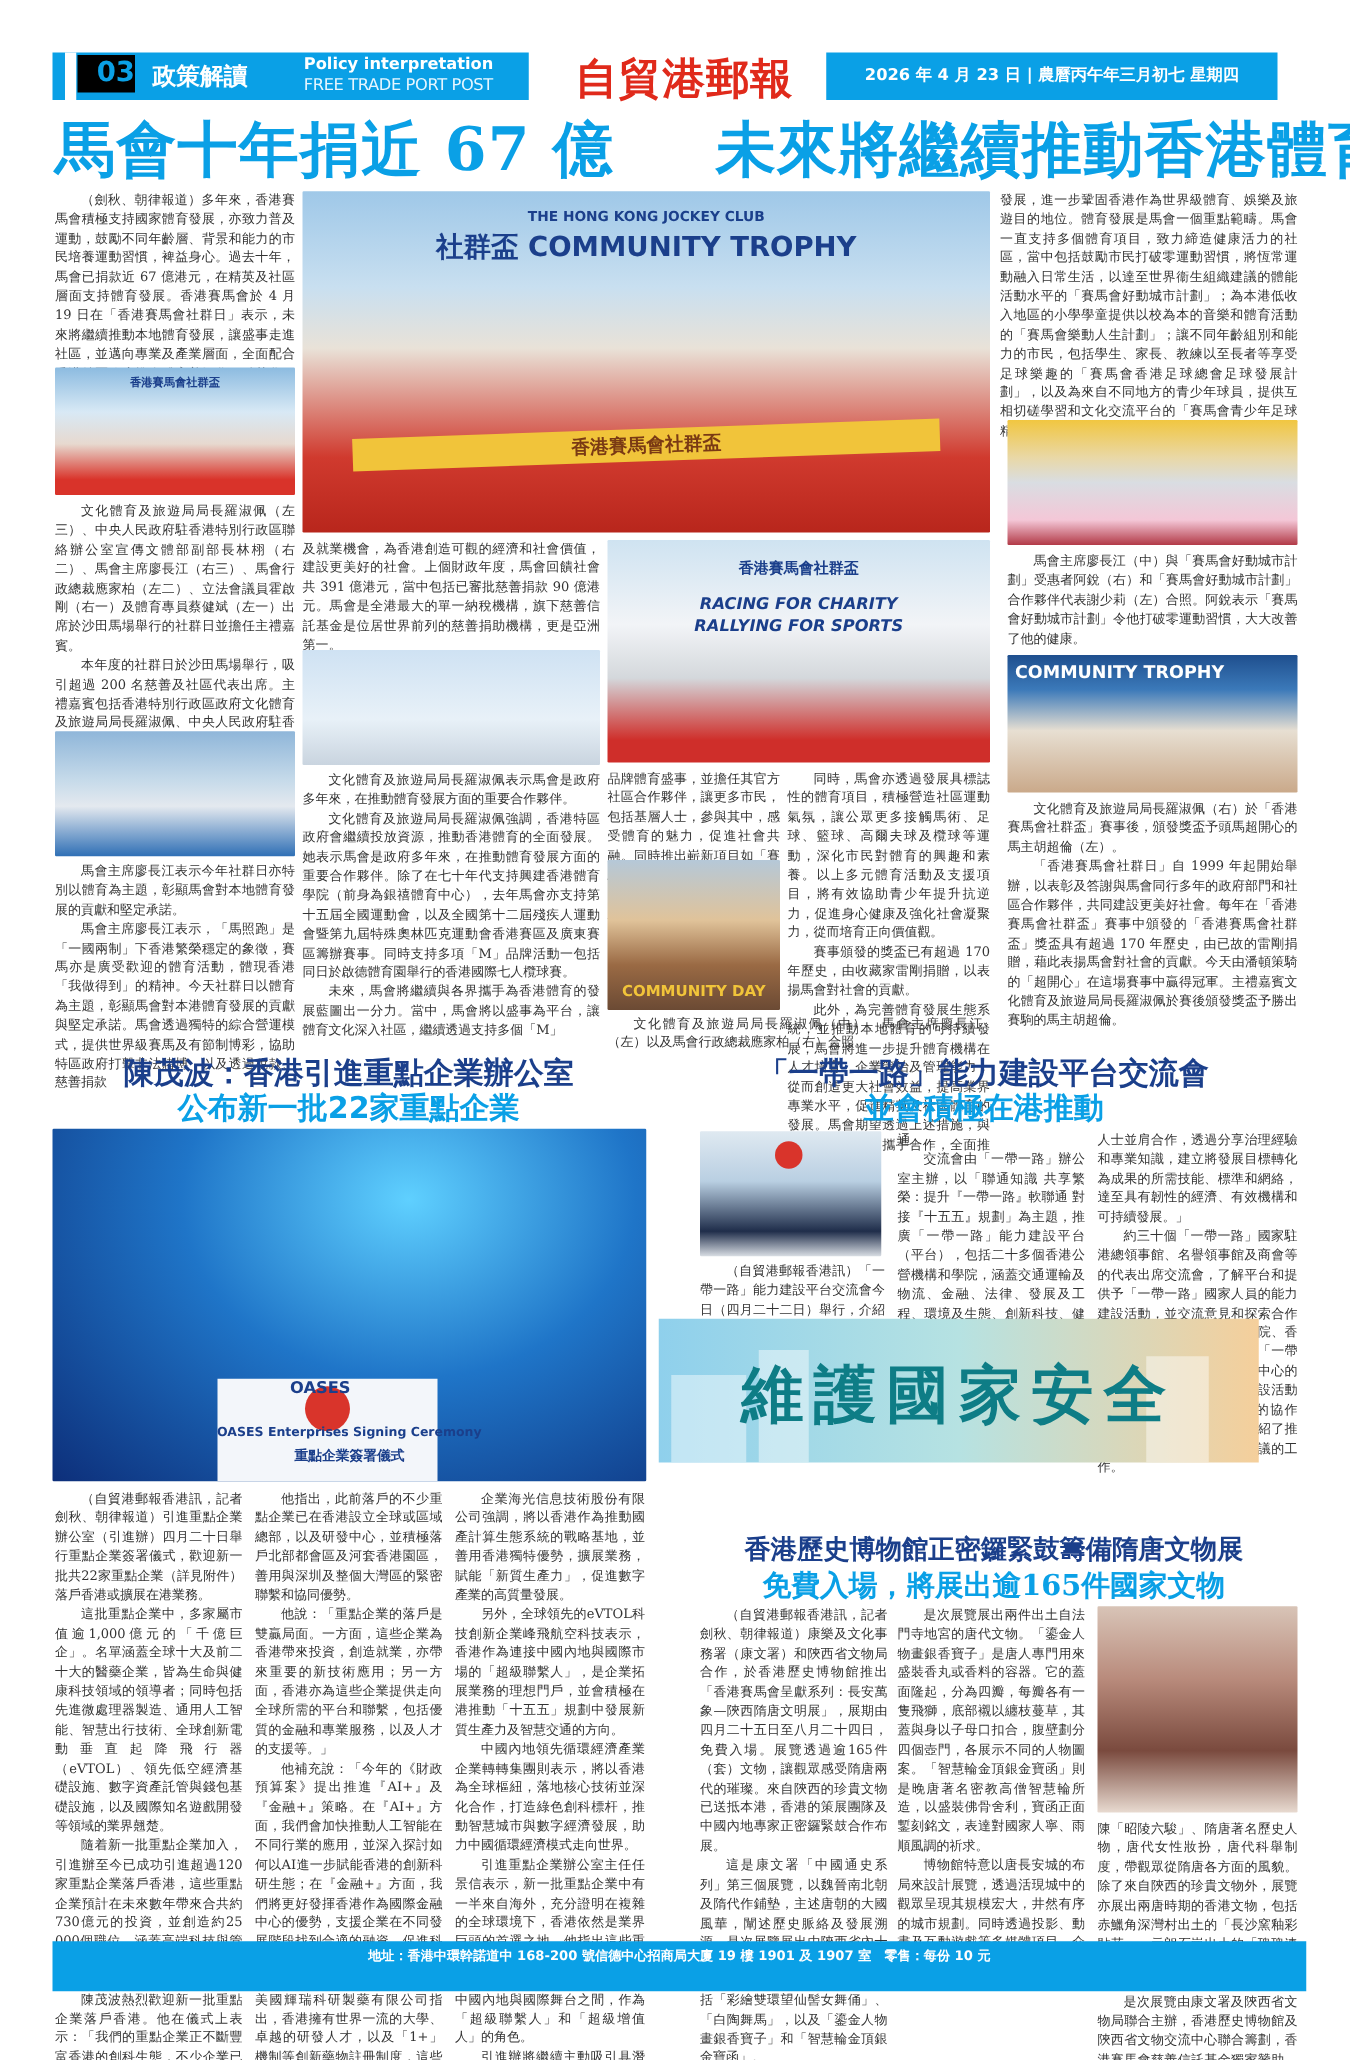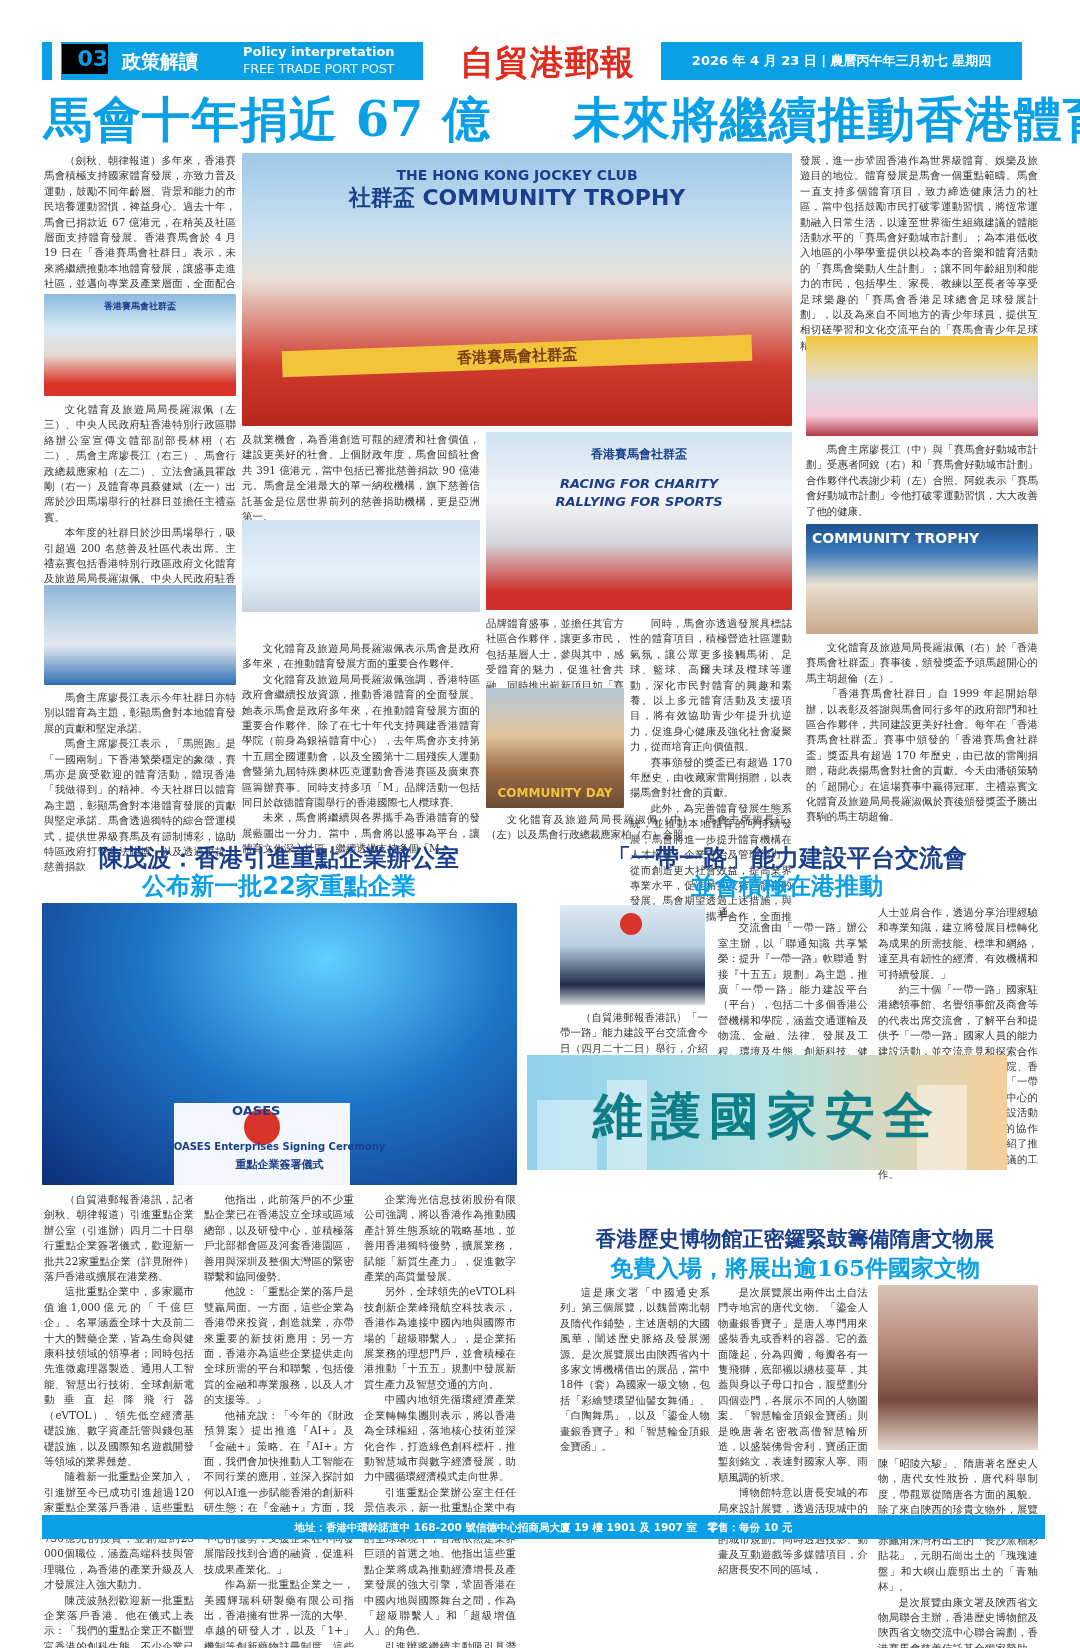--- a/index.html
+++ b/index.html
@@ -49,21 +49,21 @@
 
   .nsb { left: 527px; top: 1055px; width: 480px; height: 115px;
     background: linear-gradient(90deg,#8fd0ec 0%,#b6e2e2 50%,#f5cf9b 100%); overflow: hidden; }
   .nsb-city { position: absolute; bottom: 0; height: 70px; background: rgba(255,255,255,0.45); }
   .nsb-title { position: absolute; left: 0; right: 0; top: 28px; text-align: center; color: #0e7d86;
     font: bold 50px "DejaVu Sans", sans-serif; letter-spacing: 8px; }
 
   .mus-h1 { color: #1b3f8b; font: bold 21px "DejaVu Sans", sans-serif; text-align: center; }
   .mus-h2 { color: #0aa0e6; font: bold 23px "DejaVu Serif", serif; text-align: center; }
 
-  .footer { left: 42px; top: 1515px; width: 1003px; height: 24px; background: #0aa0e6; color: #fff;
+  .footer { left: 42px; top: 1553px; width: 1003px; height: 40px; background: #0aa0e6; color: #fff;
     font: bold 10.5px "DejaVu Sans", sans-serif; text-align: center; line-height: 24px; }
 </style>
 </head>
 <body>
 
 <div class="abs hdr-bar"></div>
 <div class="abs hdr-gap"></div>
 <div class="abs hdr-num">03</div>
 <div class="abs hdr-sec">政策解讀</div>
 <div class="abs hdr-en1">Policy interpretation</div>
@@ -91,31 +91,31 @@
 <div class="abs col" style="left:44px;top:690px;width:192px;">
   <p>馬會主席廖長江表示今年社群日亦特別以體育為主題，彰顯馬會對本地體育發展的貢獻和堅定承諾。</p>
   <p>馬會主席廖長江表示，「馬照跑」是「一國兩制」下香港繁榮穩定的象徵，賽馬亦是廣受歡迎的體育活動，體現香港「我做得到」的精神。今天社群日以體育為主題，彰顯馬會對本港體育發展的貢獻與堅定承諾。馬會透過獨特的綜合營運模式，提供世界級賽馬及有節制博彩，協助特區政府打擊非法賭博，以及透過稅款、慈善捐款</p>
 </div>
 
 <div class="abs photo ph-main" style="left:242px;top:153px;width:550px;height:273px;">
   <div class="banner-text" style="top:30px;color:#1b3f8b;font-size:22px;">
     <span>社群盃</span>
     <span>COMMUNITY TROPHY</span>
   </div>
-  <div class="banner-text" style="top:14px;color:#1b3f8b;font-size:14px;">THE HONG KONG JOCKEY CLUB</div>
+  <div class="banner-text" style="top:14px;color:#1b3f8b;font-size:11px;">THE HONG KONG JOCKEY CLUB</div>
   <div style="position:absolute;left:40px;right:40px;top:190px;height:26px;background:#f1c43a;transform:rotate(-2deg);">
     <div class="banner-text" style="top:4px;color:#7a3a14;font-size:15px;">香港賽馬會社群盃</div>
   </div>
 </div>
 
 <div class="abs col" style="left:242px;top:432px;width:238px;">
   <p style="text-indent:0">及就業機會，為香港創造可觀的經濟和社會價值，建設更美好的社會。上個財政年度，馬會回饋社會共 391 億港元，當中包括已審批慈善捐款 90 億港元。馬會是全港最大的單一納稅機構，旗下慈善信託基金是位居世界前列的慈善捐助機構，更是亞洲第一。</p>
 </div>
 <div class="abs photo ph-speech" style="left:242px;top:520px;width:238px;height:92px;"></div>
-<div class="abs col" style="left:242px;top:617px;width:238px;margin-top:24px;">
+<div class="abs col" style="left:242px;top:617px;width:238px;">
   <p>文化體育及旅遊局局長羅淑佩表示馬會是政府多年來，在推動體育發展方面的重要合作夥伴。</p>
   <p>文化體育及旅遊局局長羅淑佩強調，香港特區政府會繼續投放資源，推動香港體育的全面發展。她表示馬會是政府多年來，在推動體育發展方面的重要合作夥伴。除了在七十年代支持興建香港體育學院（前身為銀禧體育中心），去年馬會亦支持第十五屆全國運動會，以及全國第十二屆殘疾人運動會暨第九屆特殊奧林匹克運動會香港賽區及廣東賽區籌辦賽事。同時支持多項「M」品牌活動一包括同日於啟德體育園舉行的香港國際七人欖球賽。</p>
   <p>未來，馬會將繼續與各界攜手為香港體育的發展藍圖出一分力。當中，馬會將以盛事為平台，讓體育文化深入社區，繼續透過支持多個「M」</p>
 </div>
 
 <div class="abs photo ph-stage" style="left:486px;top:432px;width:306px;height:178px;">
   <div class="banner-text" style="top:14px;color:#1b3f8b;font-size:12px;">香港賽馬會社群盃</div>
   <div class="banner-text" style="top:44px;color:#1b3f8b;font-size:13px;font-style:italic;">RACING FOR CHARITY</div>
   <div class="banner-text" style="top:62px;color:#1b3f8b;font-size:13px;font-style:italic;">RALLYING FOR SPORTS</div>
 </div>
@@ -207,20 +207,21 @@
   <div class="nsb-city" style="left:10px;width:60px;"></div>
   <div class="nsb-city" style="left:80px;width:40px;height:90px;"></div>
   <div class="nsb-city" style="left:390px;width:50px;height:85px;"></div>
   <div class="nsb-title">維護國家安全</div>
 </div>
 
 <div class="abs mus-h1" style="left:555px;top:1225px;width:480px;">香港歷史博物館正密鑼緊鼓籌備隋唐文物展</div>
 <div class="abs mus-h2" style="left:555px;top:1253px;width:480px;">免費入場，將展出逾165件國家文物</div>
 
 <div class="abs col" style="left:560px;top:1285px;width:150px;">
+  <p>（自貿港郵報香港訊，記者劍秋、朝律報道）康樂及文化事務署（康文署）和陝西省文物局合作，於香港歷史博物館推出「香港賽馬會呈獻系列：長安萬象—陝西隋唐文明展」，展期由四月二十五日至八月二十四日，免費入場。展覽透過逾165件（套）文物，讓觀眾感受隋唐兩代的璀璨。來自陝西的珍貴文物已送抵本港，香港的策展團隊及中國內地專家正密鑼緊鼓合作布展。</p>
   <p>這是康文署「中國通史系列」第三個展覽，以魏晉南北朝及隋代作鋪墊，主述唐朝的大國風華，闡述歷史脈絡及發展溯源。是次展覽展出由陝西省內十多家文博機構借出的展品，當中18件（套）為國家一級文物，包括「彩繪雙環望仙髻女舞俑」、「白陶舞馬」，以及「鎏金人物畫銀香寶子」和「智慧輪金頂銀金寶函」。</p>
 
 </div>
 <div class="abs col" style="left:718px;top:1285px;width:150px;">
   <p>是次展覽展出兩件出土自法門寺地宮的唐代文物。「鎏金人物畫銀香寶子」是唐人專門用來盛裝香丸或香料的容器。它的蓋面隆起，分為四瓣，每瓣各有一隻飛獅，底部襯以纏枝蔓草，其蓋與身以子母口扣合，腹壁劃分四個壺門，各展示不同的人物圖案。「智慧輪金頂銀金寶函」則是晚唐著名密教高僧智慧輪所造，以盛裝佛骨舍利，寶函正面鏨刻銘文，表達對國家人寧、雨順風調的祈求。</p>
   <p>博物館特意以唐長安城的布局來設計展覽，透過活現城中的觀眾呈現其規模宏大，井然有序的城市規劃。同時透過投影、動畫及互動遊戲等多媒體項目，介紹唐長安不同的區域，</p>
 </div>
 <div class="abs photo ph-museum" style="left:878px;top:1285px;width:160px;height:165px;"></div>
 <div class="abs col" style="left:878px;top:1456px;width:160px;">
   <p style="text-indent:0">陳「昭陵六駿」、隋唐著名歷史人物，唐代女性妝扮，唐代科舉制度，帶觀眾從隋唐各方面的風貌。除了來自陝西的珍貴文物外，展覽亦展出兩唐時期的香港文物，包括赤鱲角深灣村出土的「長沙窯釉彩貼花」，元朗石崗出土的「瑰瑰連盤」和大嶼山鹿頸出土的「青釉杯」。</p>

